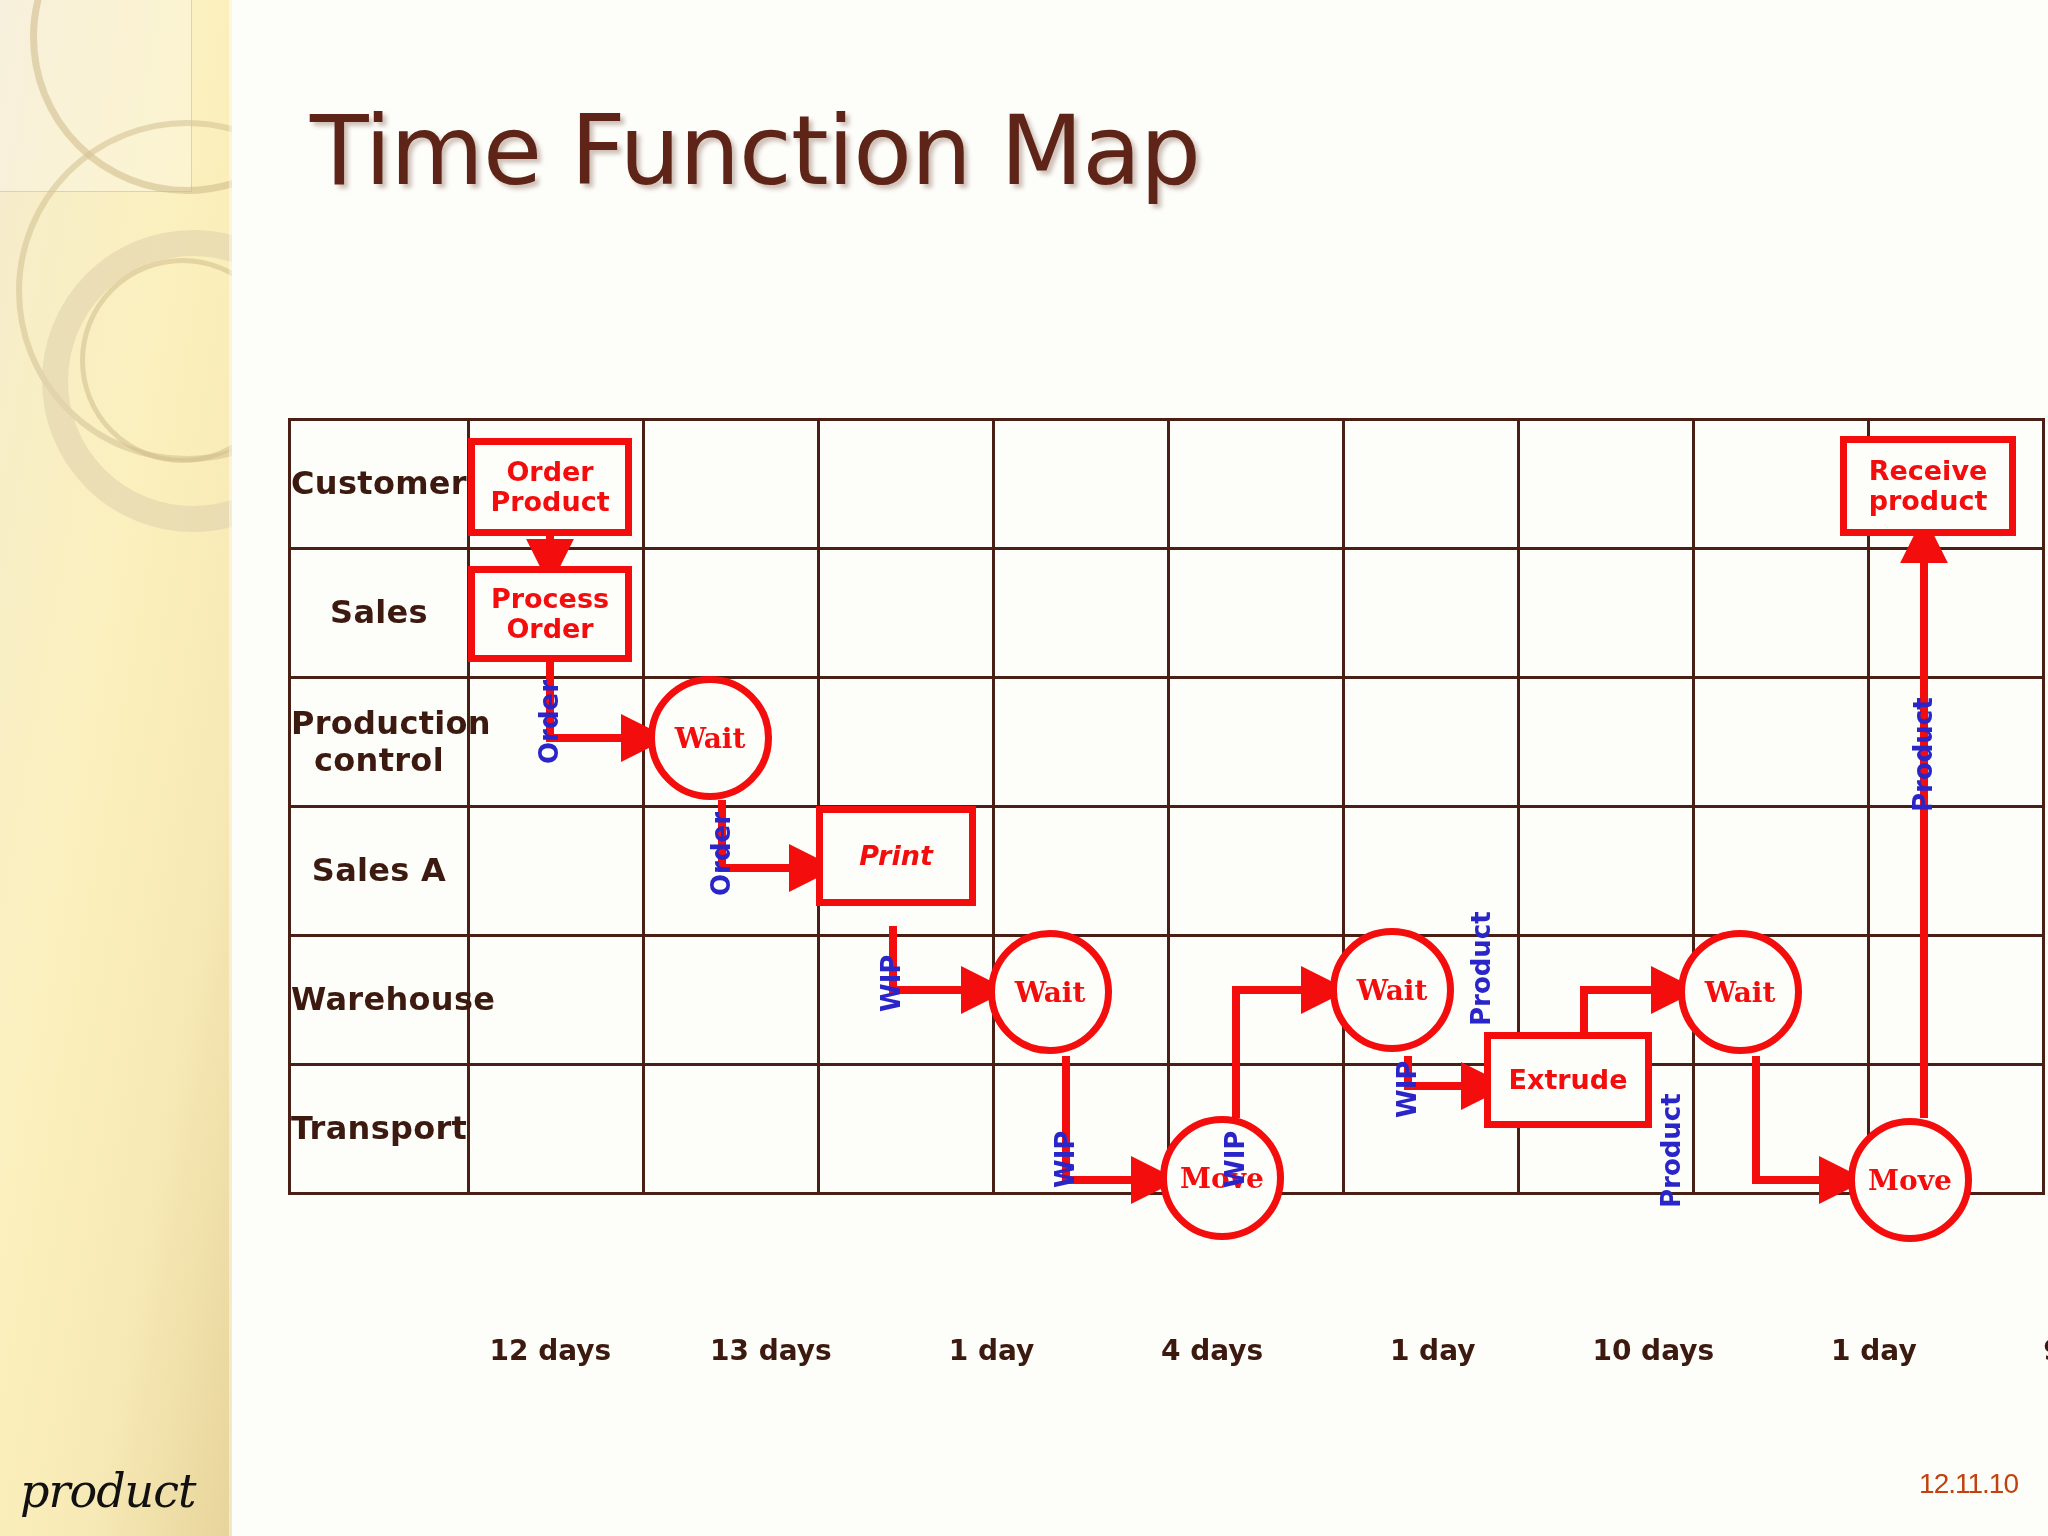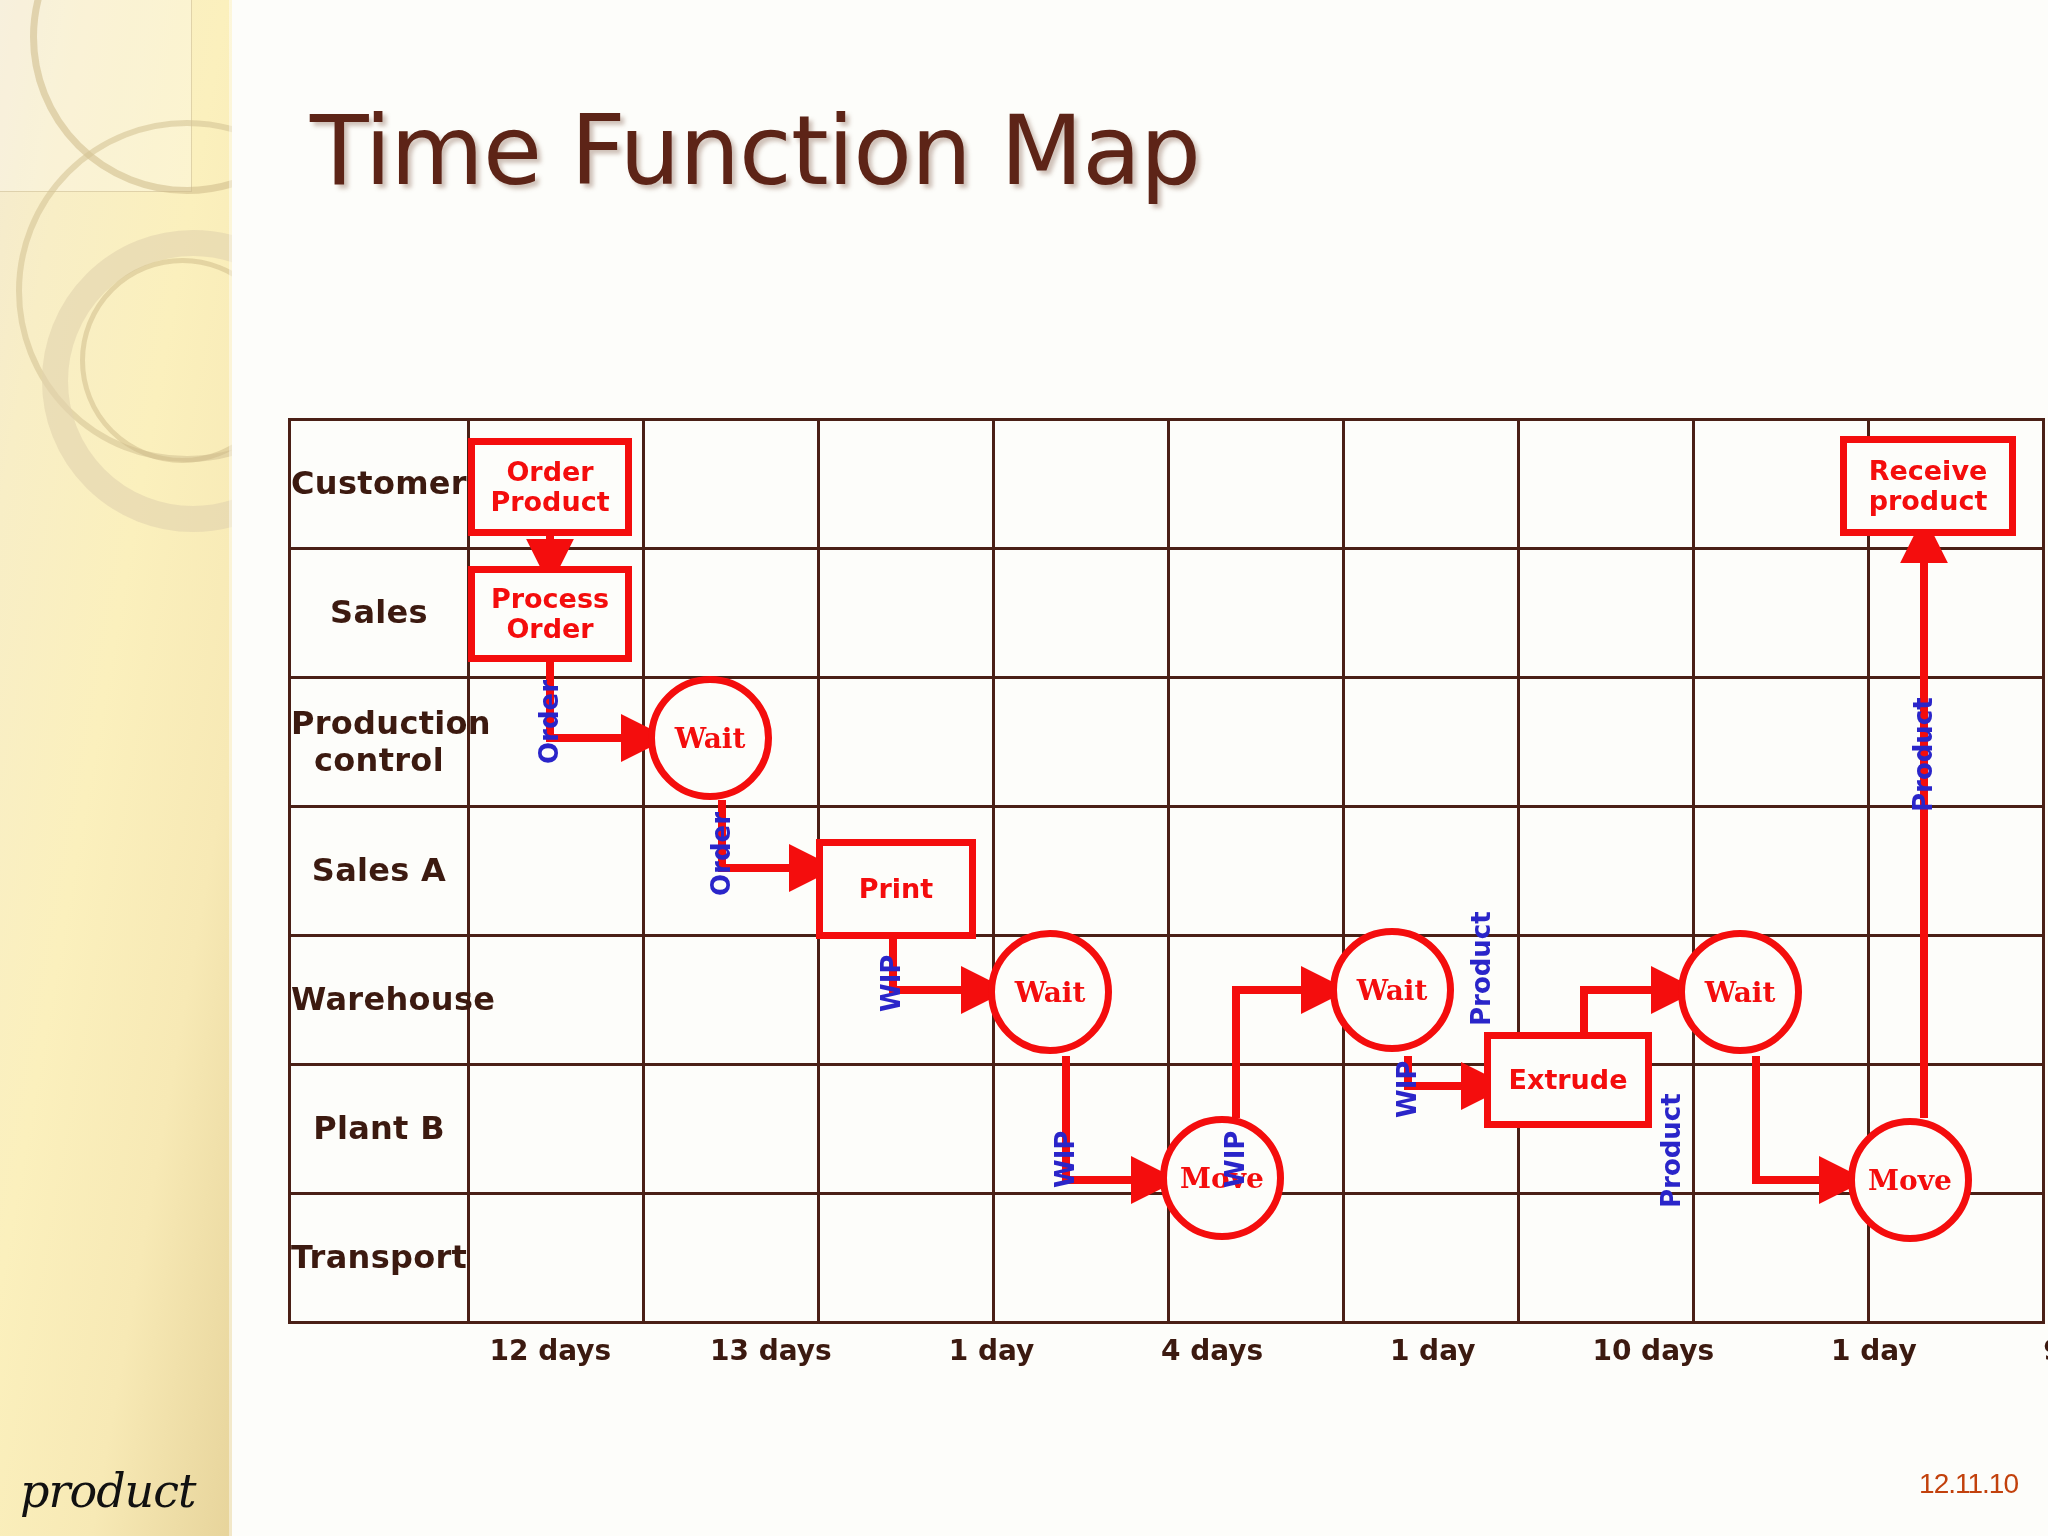--- a/index.html
+++ b/index.html
@@ -288,34 +288,20 @@
         <td class="cell"></td>
         <td class="cell"></td>
         <td class="cell"></td>
         <td class="cell"></td>
         <td class="cell"></td>
         <td class="cell"></td>
         <td class="cell"></td>
       </tr>
       <tr>
         <td class="rowlabel">
-          <span>Plant B</span>
-        </td>
-        <td class="cell"></td>
-        <td class="cell"></td>
-        <td class="cell"></td>
-        <td class="cell"></td>
-        <td class="cell"></td>
-        <td class="cell"></td>
-        <td class="cell"></td>
-        <td class="cell"></td>
-        <td class="cell"></td>
-      </tr>
-      <tr>
-        <td class="rowlabel">
           <span>Transport</span>
         </td>
         <td class="cell"></td>
         <td class="cell"></td>
         <td class="cell"></td>
         <td class="cell"></td>
         <td class="cell"></td>
         <td class="cell"></td>
         <td class="cell"></td>
         <td class="cell"></td>
@@ -365,21 +351,21 @@
     <span>
       <span>Process</span><br>
       <span>Order</span>
     </span>
   </div>
 
   <div class="node-circle" style="left:360px; top:258px; width:124px; height:124px;">
     <span>Wait</span>
   </div>
 
-  <div class="node-box" style="left:528px; top:421px; width:160px; height:100px;">
+  <div class="node-box" style="left:528px; top:388px; width:160px; height:100px;font-style:italic;">
     <span>Print</span>
   </div>
 
   <div class="node-circle" style="left:700px; top:512px; width:124px; height:124px;">
     <span>Wait</span>
   </div>
 
   <div class="node-circle" style="left:872px; top:698px; width:124px; height:124px;">
     <span>Move</span>
   </div>

